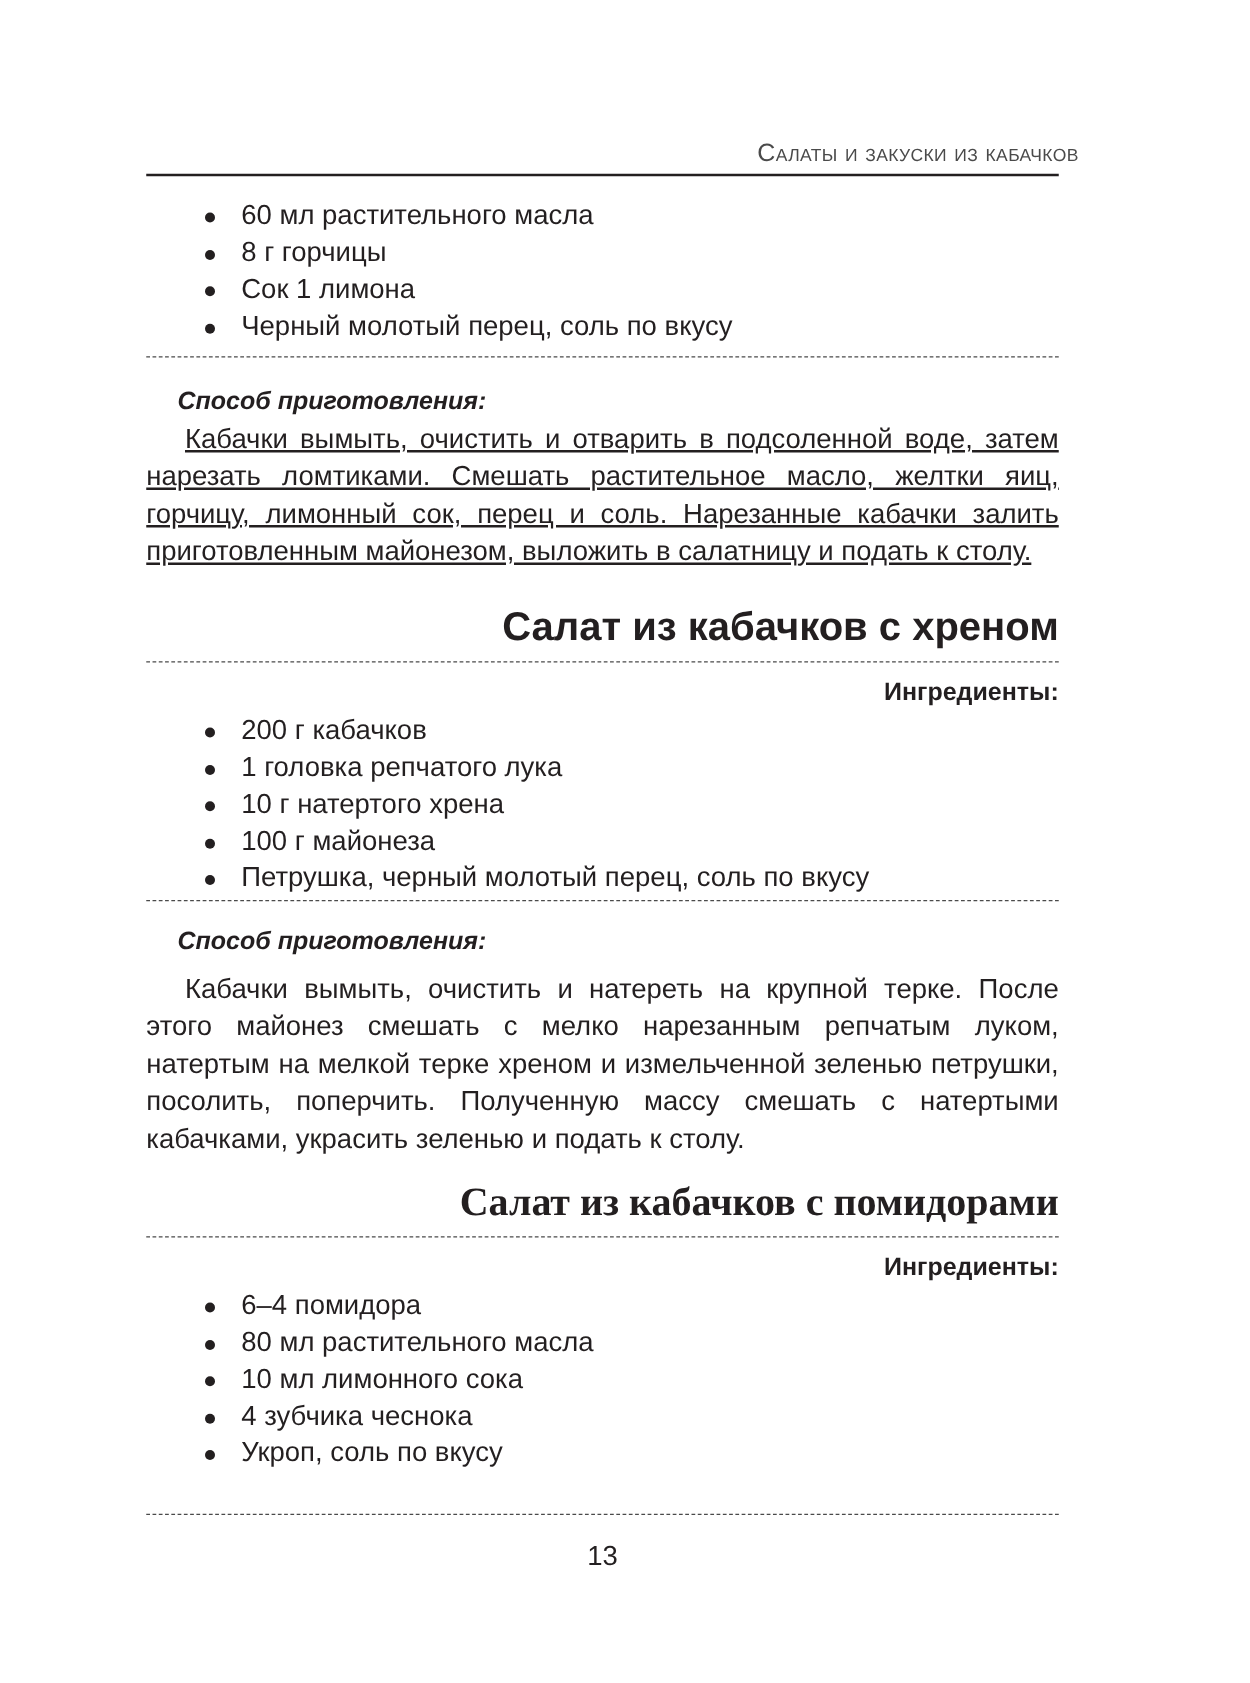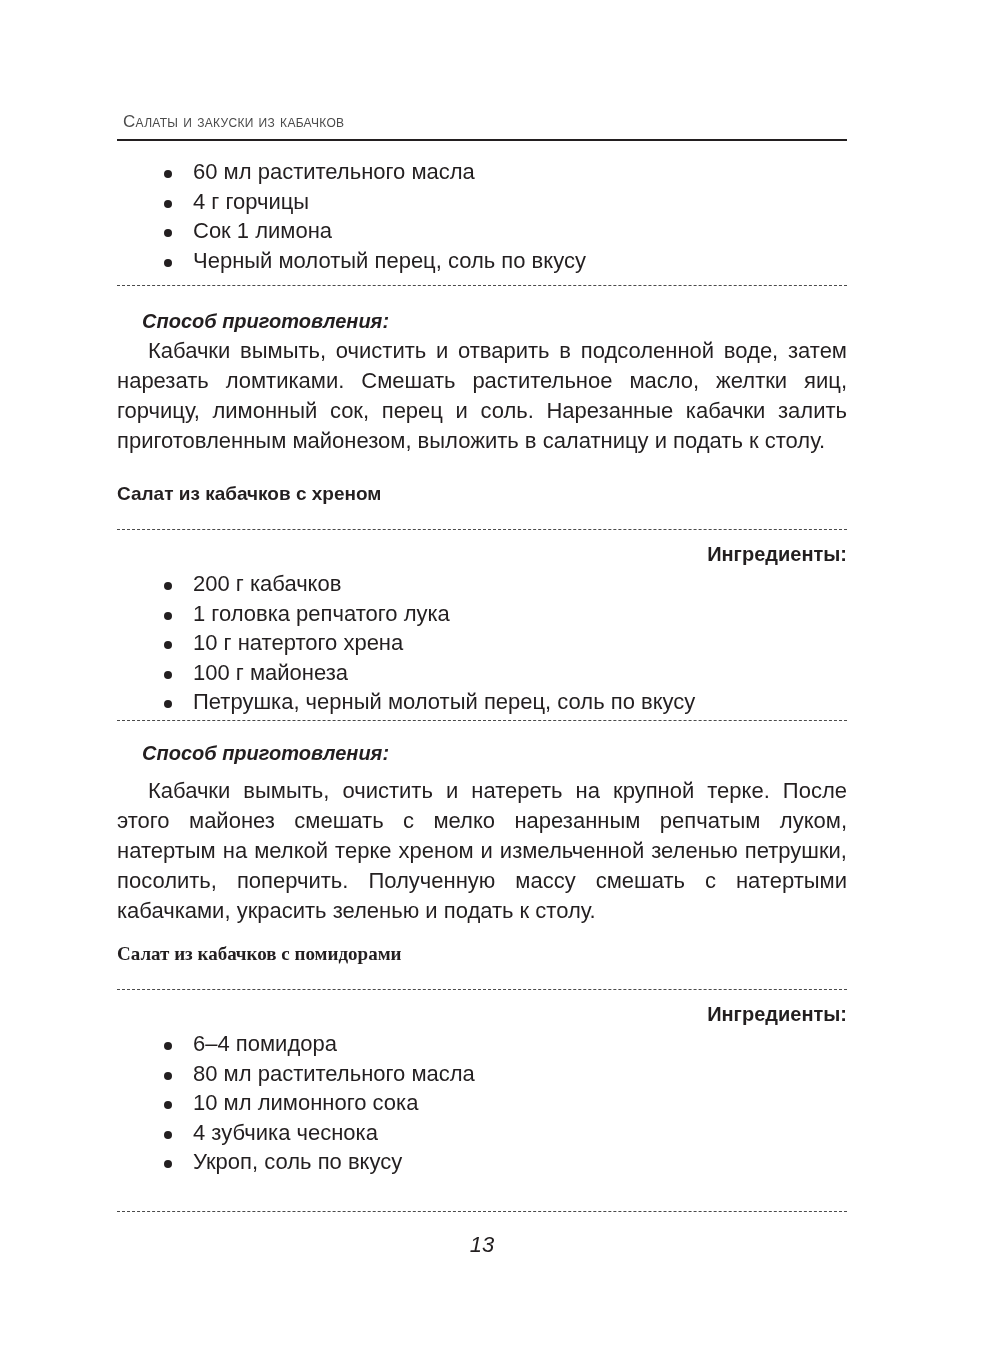--- a/index.html
+++ b/index.html
@@ -1,49 +1,49 @@
 <!DOCTYPE html>
 <html><head>
 <meta charset="utf-8">
 <style>
   html, body { margin: 0; padding: 0; background: #ffffff; }
   body { width: 1000px; height: 1346px; position: relative; overflow: hidden;
          font-family: "Liberation Sans", "DejaVu Sans", sans-serif; color: #231f20; }
   .page { position: absolute; left: 117px; top: 0; width: 730px; }
-  .running-head { position: absolute; top: 112px; left: 6px; width: 730px; text-align: left;
-         font-family: "Liberation Sans", sans-serif; font-variant: small-caps; font-size: 17px;
+  .running-head { position: absolute; top: 112px; left: 16px; width: 730px; text-align: right;
+         font-family: "Liberation Sans", sans-serif; font-variant: small-caps; font-size: 20px;
          color: #4a4a4a; letter-spacing: 0.3px; }
   .head-rule { position: absolute; top: 139px; left: 0; width: 730px; height: 0; border-top: 2px solid #231f20; }
   .dash { position: absolute; left: 0; width: 730px; height: 0; border-top: 1.5px dashed #4a4a4a; }
   ul.ing { position: absolute; left: 16px; margin: 0; padding: 0; list-style: none; }
   ul.ing li { position: relative; padding-left: 60px; font-size: 22px; line-height: 29.5px; height: 29.5px; }
   ul.ing li::before { content: ""; position: absolute; left: 31px; top: 13px; width: 8px; height: 8px; border-radius: 50%; background: #231f20; }
   .method-title { position: absolute; left: 25px; font-size: 20px; font-weight: bold; font-style: italic; }
   .para { position: absolute; left: 0; width: 730px; font-size: 22px; line-height: 30px; text-align: justify; text-indent: 31px; hyphens: manual; }
-  .recipe-title { position: absolute; left: 0; width: 730px; text-align: left; font-size: 19px; font-weight: bold; }
+  .recipe-title { position: absolute; left: 0; width: 730px; text-align: right; font-size: 32px; font-weight: bold; }
   .ing-title { position: absolute; left: 0; width: 730px; text-align: right; font-size: 20px; font-weight: bold; }
-  .page-number { position: absolute; top: 1232px; left: 0; width: 730px; text-align: center; font-size: 22px; font-style: italic; }
+  .page-number { position: absolute; top: 1232px; left: 0; width: 730px; text-align: center; font-size: 22px; }
 </style>
 </head>
 <body>
 
 <div class="page">
   <div class="running-head">Салаты и закуски из кабачков</div>
   <div class="head-rule"></div>
 
   <ul class="ing" style="top:157px;">
     <li>60 мл растительного масла</li>
-    <li>4 г горчицы</li>
+    <li>8 г горчицы</li>
     <li>Сок 1 лимона</li>
     <li>Черный молотый перец, соль по вкусу</li>
   </ul>
   <div class="dash" style="top:285px;"></div>
 
   <div class="method-title" style="top:310px;">Способ приготовления:</div>
-  <div class="para" style="top:336px;">Кабачки вымыть, очистить и отварить в подсоленной воде, затем нарезать ломтиками. Смешать растительное масло, желтки яиц, горчицу, лимонный сок, перец и соль. Нарезанные кабачки залить приготовленным майонезом, выложить в салатницу и подать к столу.</div>
+  <div class="para" style="top:336px;text-decoration:underline;">Кабачки вымыть, очистить и отварить в подсоленной воде, затем нарезать ломтиками. Смешать растительное масло, желтки яиц, горчицу, лимонный сок, перец и соль. Нарезанные кабачки залить приготовленным майонезом, выложить в салатницу и подать к столу.</div>
 
   <div class="recipe-title" style="top:483px;">Салат из кабачков с хреном</div>
   <div class="dash" style="top:529px;"></div>
   <div class="ing-title" style="top:543px;">Ингредиенты:</div>
   <ul class="ing" style="top:569px;">
     <li>200 г кабачков</li>
     <li>1 головка репчатого лука</li>
     <li>10 г натертого хрена</li>
     <li>100 г майонеза</li>
     <li>Петрушка, черный молотый перец, соль по вкусу</li>

